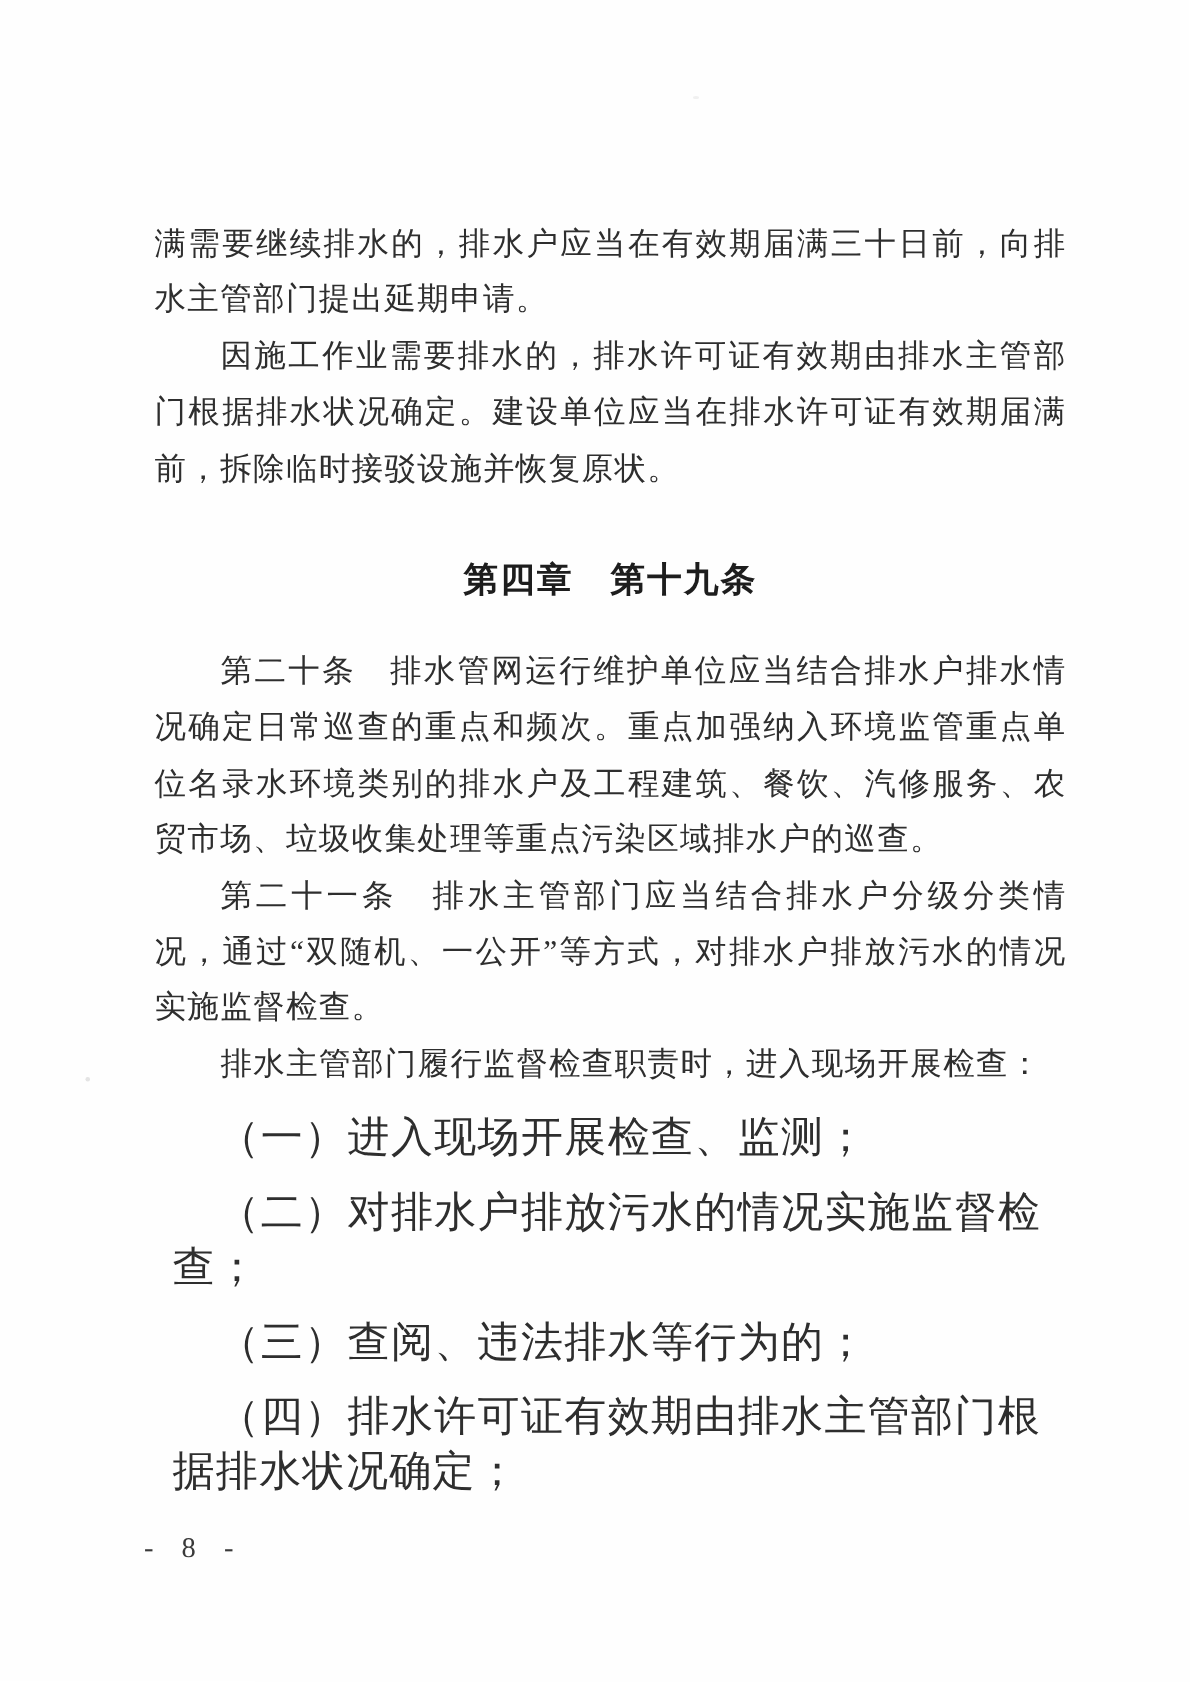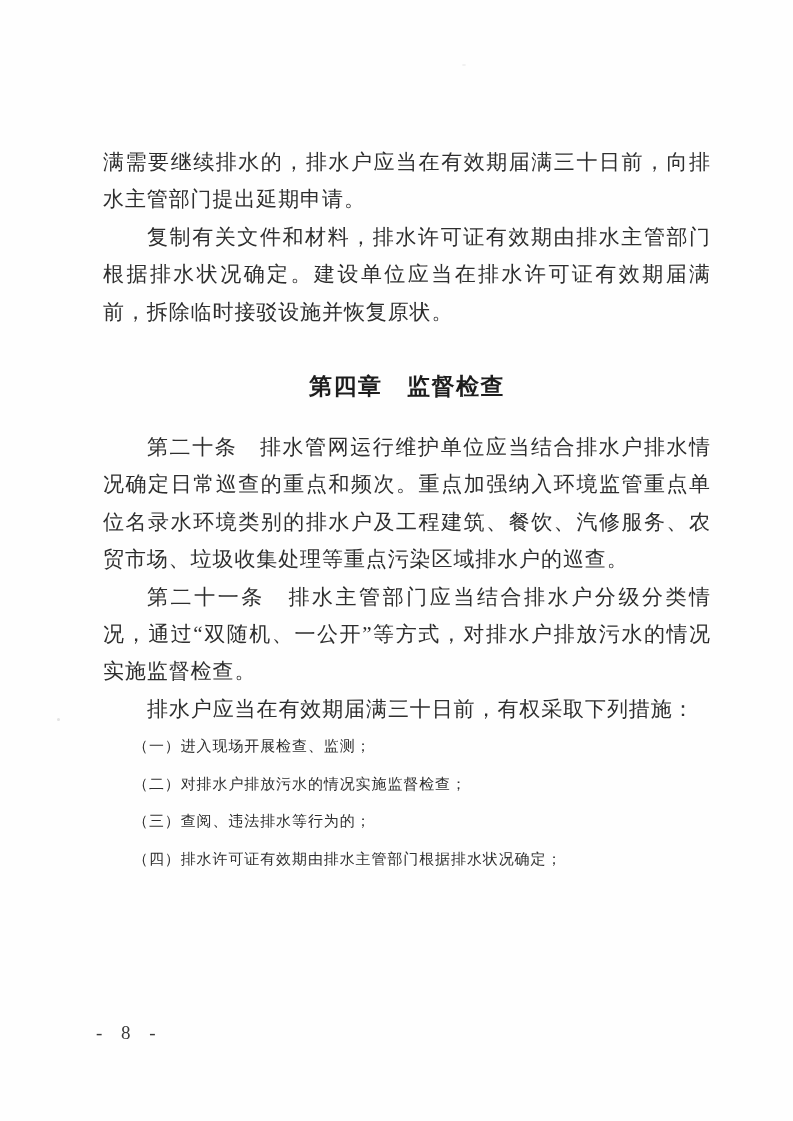--- a/index.html
+++ b/index.html
@@ -42,23 +42,23 @@
     letter-spacing: 1.5px;
     text-align: center;
     color: #1d1d1d;
   }
   .measures-list {
     margin: 0;
     padding: 0;
     list-style: none;
   }
   .measures-list li {
-    margin: 0;
+    margin: 12px;
     padding: 0;
-    font-size: 15px;
+    font-size: 28px;
     line-height: 37.4px;
     letter-spacing: 0.9px;
     text-indent: 30px;
   }
   .page-number {
     position: absolute;
     left: 96px;
     top: 1022px;
     font-size: 19px;
     letter-spacing: 7px;
@@ -74,30 +74,30 @@
 </style>
 </head>
 <body>
 
 <div class="page">
 
   <div class="content">
 
     <p class="para">满需要继续排水的，排水户应当在有效期届满三十日前，向排水主管部门提出延期申请。</p>
 
-    <p class="para indent">复制有关文件和材料，排水许可证有效期由排水主管部门根据排水状况确定。建设单位应当在排水许可证有效期届满前，拆除临时接驳设施并恢复原状。</p>
+    <p class="para indent">因施工作业需要排水的，排水许可证有效期由排水主管部门根据排水状况确定。建设单位应当在排水许可证有效期届满前，拆除临时接驳设施并恢复原状。</p>
 
-    <h2 class="chapter-heading">第四章　监督检查</h2>
+    <h2 class="chapter-heading">第四章　第十九条</h2>
 
 
     <p class="para indent">第二十条　排水管网运行维护单位应当结合排水户排水情况确定日常巡查的重点和频次。重点加强纳入环境监管重点单位名录水环境类别的排水户及工程建筑、餐饮、汽修服务、农贸市场、垃圾收集处理等重点污染区域排水户的巡查。</p>
 
     <p class="para indent">第二十一条　排水主管部门应当结合排水户分级分类情况，通过“双随机、一公开”等方式，对排水户排放污水的情况实施监督检查。</p>
 
-    <p class="para indent">排水户应当在有效期届满三十日前，有权采取下列措施：</p>
+    <p class="para indent">排水主管部门履行监督检查职责时，进入现场开展检查：</p>
 
     <ul class="measures-list">
       <li>（一）进入现场开展检查、监测；</li>
       <li>（二）对排水户排放污水的情况实施监督检查；</li>
       <li>（三）查阅、违法排水等行为的；</li>
       <li>（四）排水许可证有效期由排水主管部门根据排水状况确定；</li>
     </ul>
 
   </div>
 

